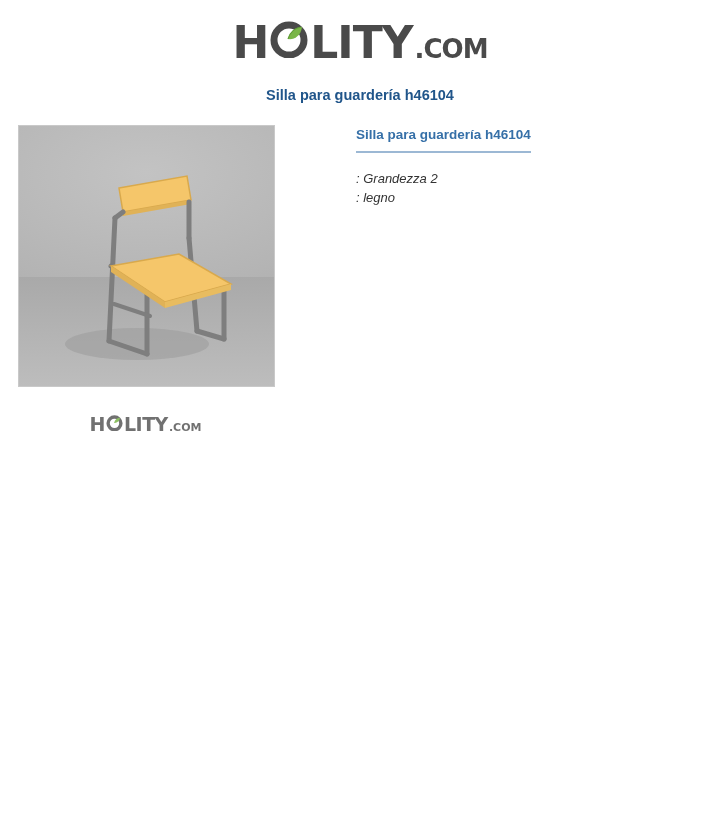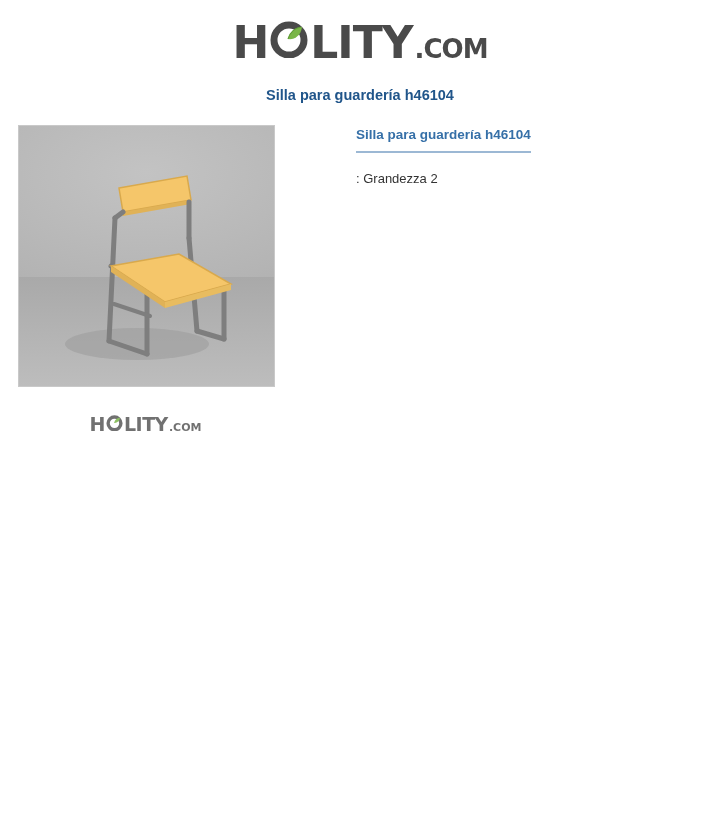--- a/index.html
+++ b/index.html
@@ -157,20 +157,21 @@
     min-width: 167px;
   }
   .spec-list {
     margin-top: 16px;
     font-size: 13px;
     color: #333333;
     line-height: 19px;
   }
   .spec-row {
     white-space: pre;
+    font-style: italic;
   }
 </style>
 </head>
 <body>
 
 <div class="page">
 
   <div class="header">
     <div class="logo">
       <span class="l-h">H</span>
@@ -244,17 +245,18 @@
           <span class="l-rest">LITY</span>
           <span class="l-com">.COM</span>
         </div>
       </div>
     </div>
 
     <div class="right-col">
       <div class="product-title">Silla para guardería h46104</div>
       <div class="spec-list">
         <div class="spec-row">: Grandezza 2</div>
+        <div class="spec-row">: legno</div>
       </div>
     </div>
 
   </div>
 </div>
 
 </body></html>

